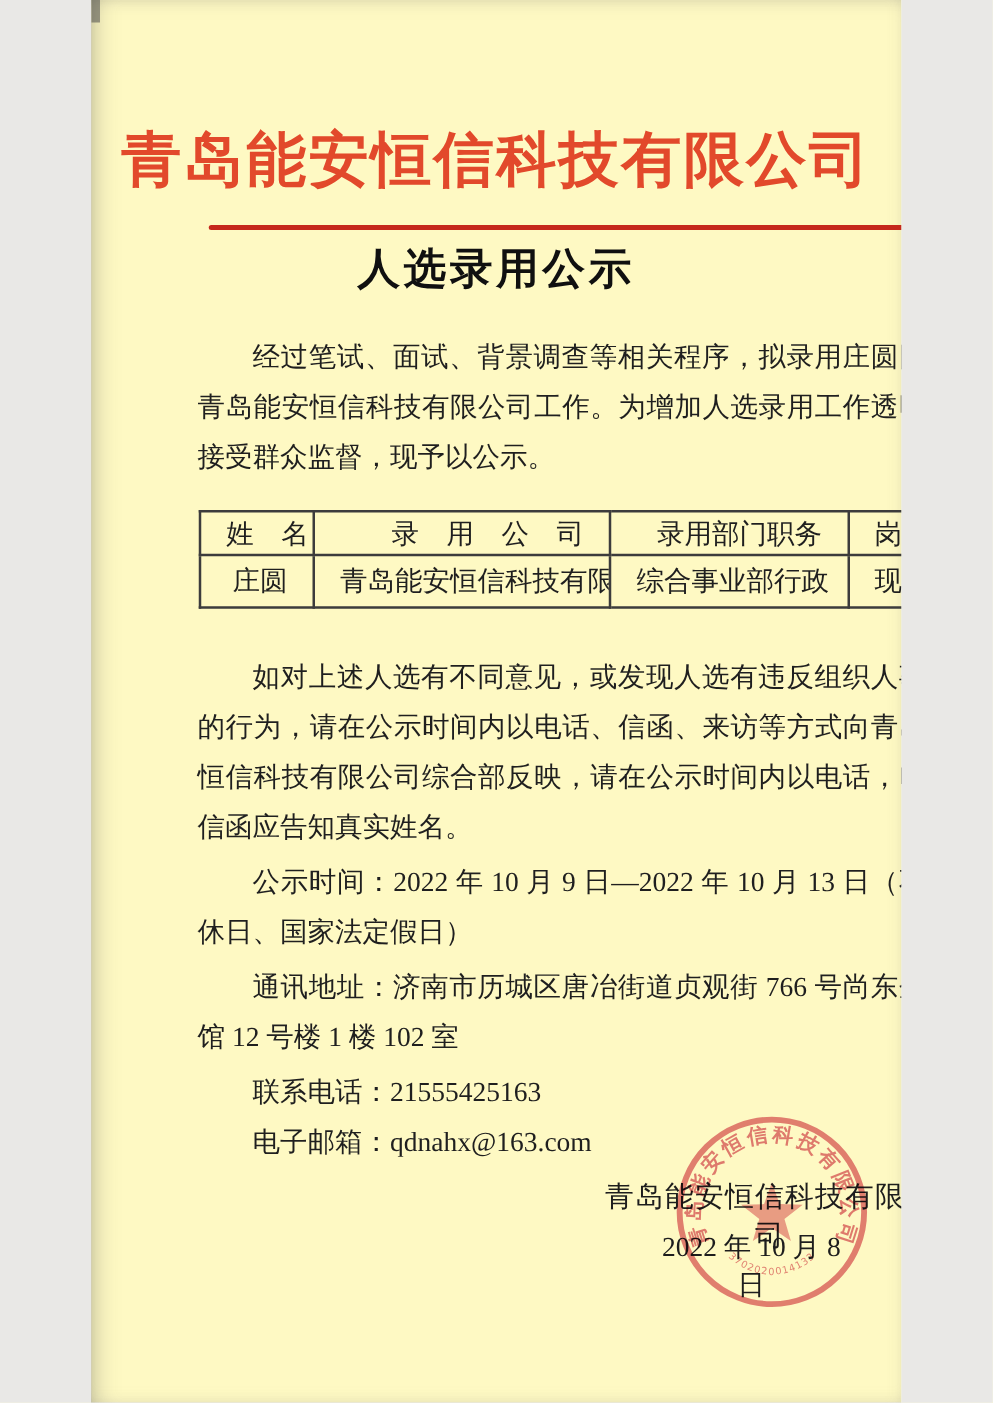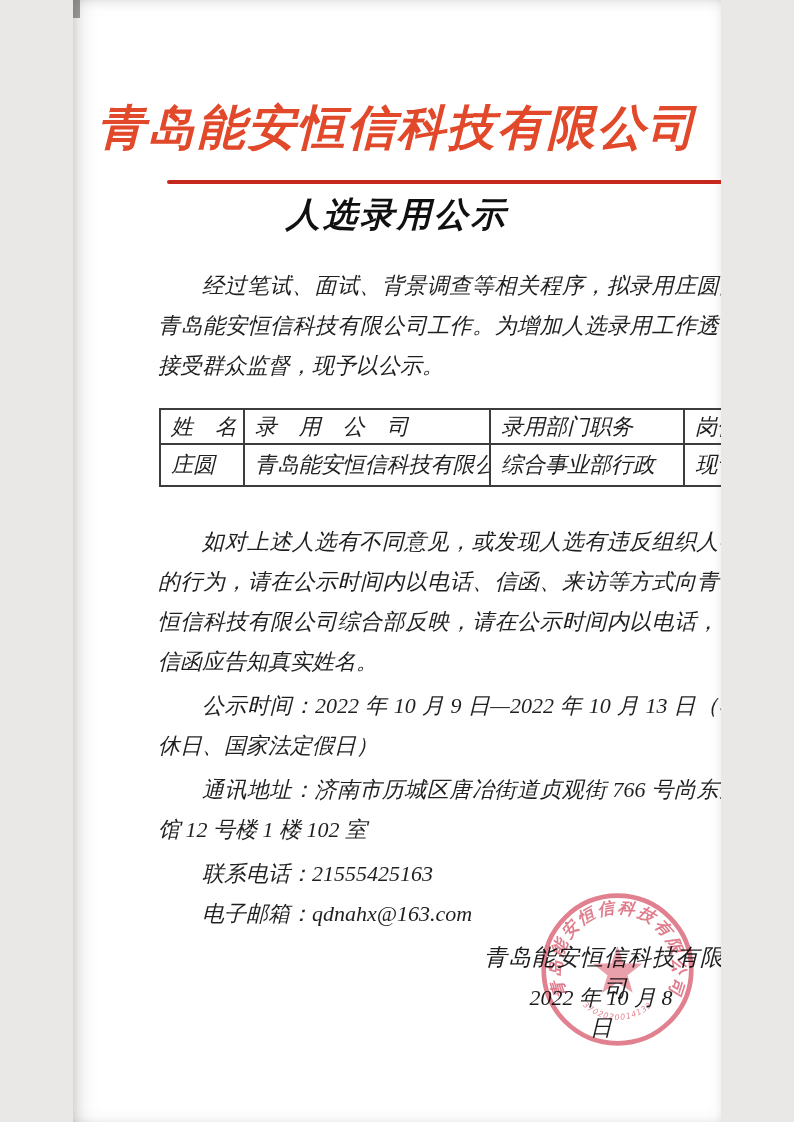--- a/index.html
+++ b/index.html
@@ -1,29 +1,28 @@
 <!DOCTYPE html>
 <html><head>
 <meta charset="utf-8">
 <style>
   html,body{margin:0;padding:0;background:#e9e8e6;}
   .sheet{
     position:relative;
     width:648px;height:1122px;
     margin:0 auto;
-    background:#ffffff;
+    background:#fef9c3;
     overflow:hidden;
     font-family:"Liberation Serif","DejaVu Serif",serif;
     color:#222;
     box-shadow:
       inset 16px 0 22px -18px rgba(80,80,80,.5),
       inset -8px 0 16px -14px rgba(120,120,120,.35),
       inset 0 12px 18px -16px rgba(120,120,120,.4),
       inset 0 -10px 16px -14px rgba(150,150,150,.3);
-    font-style: italic;
   }
   .corner-artifact{
     position:absolute;left:0;top:0;width:7px;height:18px;
     background:#4a4a4a;opacity:.55;
   }
   .doc-title{
     position:absolute;top:96px;left:0;right:0;margin:0;
     text-align:center;
     font-size:48px;font-weight:bold;letter-spacing:2px;
     color:#e2492b;
@@ -52,23 +51,23 @@
   .p-phone{top:854px;}
   .p-email{top:894px;}
 
   .hire-table{
     position:absolute;top:408px;left:86px;width:626px;
     border-collapse:collapse;table-layout:fixed;
     font-size:22px;color:#1f1f1f;
   }
   .hire-table th,.hire-table td{
     border:2px solid #3c3c3c;
-    text-align:left;vertical-align:middle;
+    text-align:right;vertical-align:middle;
     font-weight:normal;
-    padding:0 10px;
+    padding:0 20px;
     overflow:hidden;white-space:nowrap;
   }
   .hire-table thead tr{height:35px;}
   .hire-table tbody tr{height:42px;}
   .col-name{width:11.8%;}
   .col-company{width:41.5%;}
   .col-dept{width:32%;border-radius:10px;}
   .col-series{width:14.7%;}
 
   .signature{

